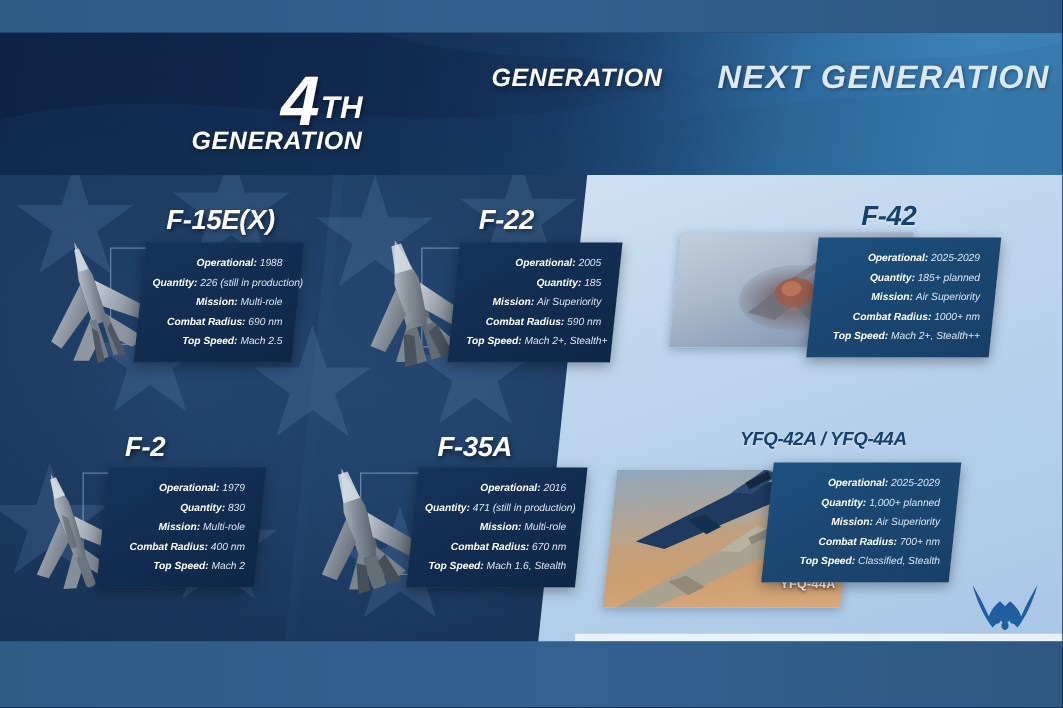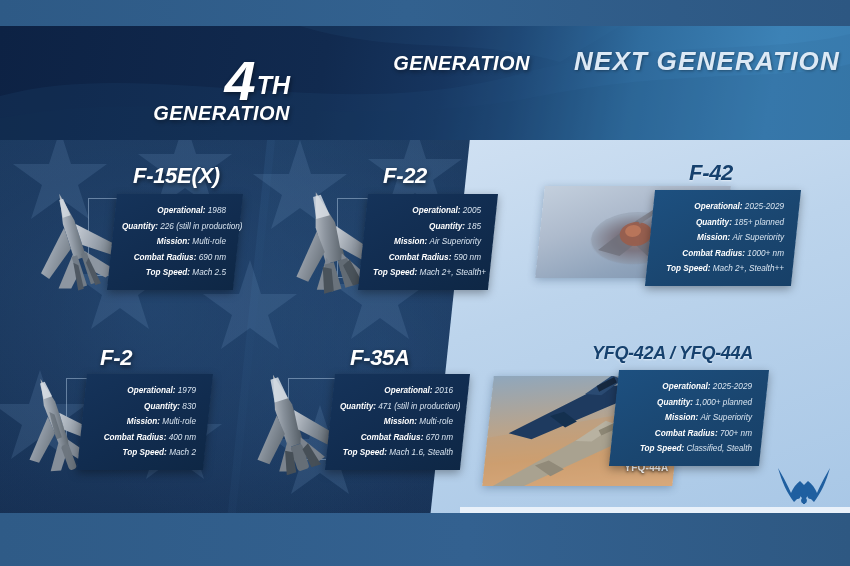--- a/index.html
+++ b/index.html
@@ -514,21 +514,21 @@
           </div>
           <div class="spec-row">
             <span class="spec-k">Top Speed:</span>
             <span class="spec-v">Mach 2+, Stealth++</span>
           </div>
         </div>
       </div>
     </div>
 
     <div class="entry">
-      <div class="craft-name dark" style="left:118px; top:205px; font-size:18px;">YFQ-42A / YFQ-44A</div>
+      <div class="craft-name dark" style="left:118px; top:205px; font-size:15px;">YFQ-42A / YFQ-44A</div>
       <div class="drone-photo">
         <svg width="190" height="110" viewBox="0 0 190 110">
           <rect x="0" y="0" width="190" height="110" fill="none"></rect>
           <path d="M0,62 L190,28 L190,110 L0,110 Z" fill="#c99a6d" opacity=".35"></path>
           <g transform="rotate(-10 95 34)">
             <path d="M18,44 L110,14 L150,16 L156,26 L120,34 L40,54 Z" fill="#1e3a5f"></path>
             <path d="M96,18 L124,4 L134,10 L112,22 Z" fill="#2a4a72"></path>
             <path d="M108,12 L126,6 L128,12 L110,18 Z" fill="#16283f"></path>
             <path d="M60,34 L74,48 L86,44 L74,32 Z" fill="#14304f"></path>
           </g>

